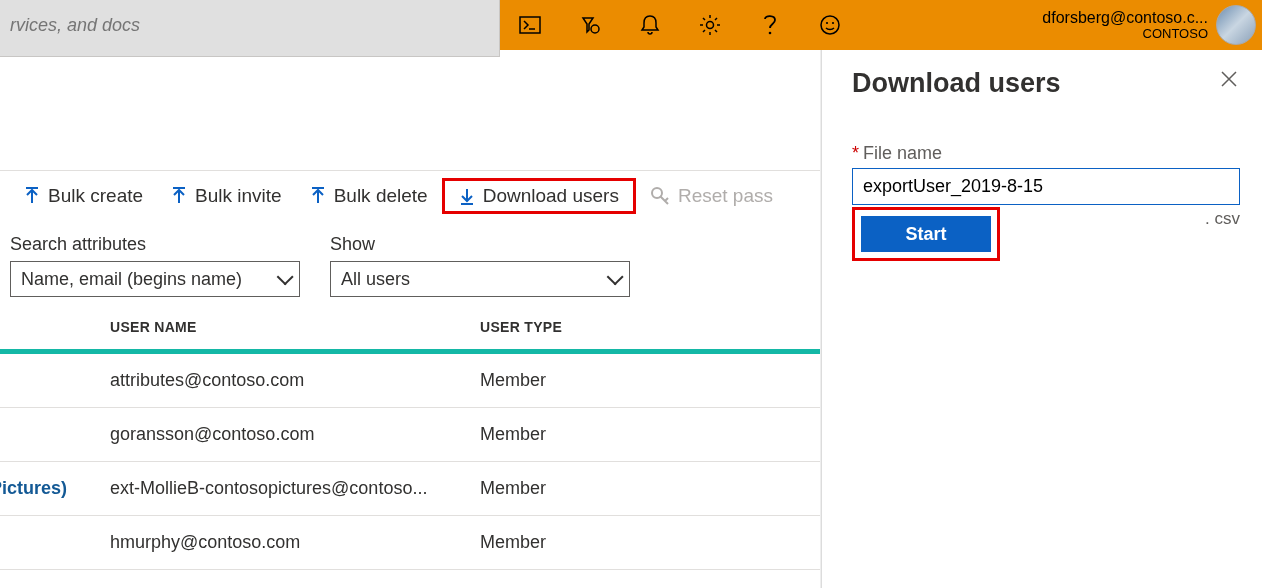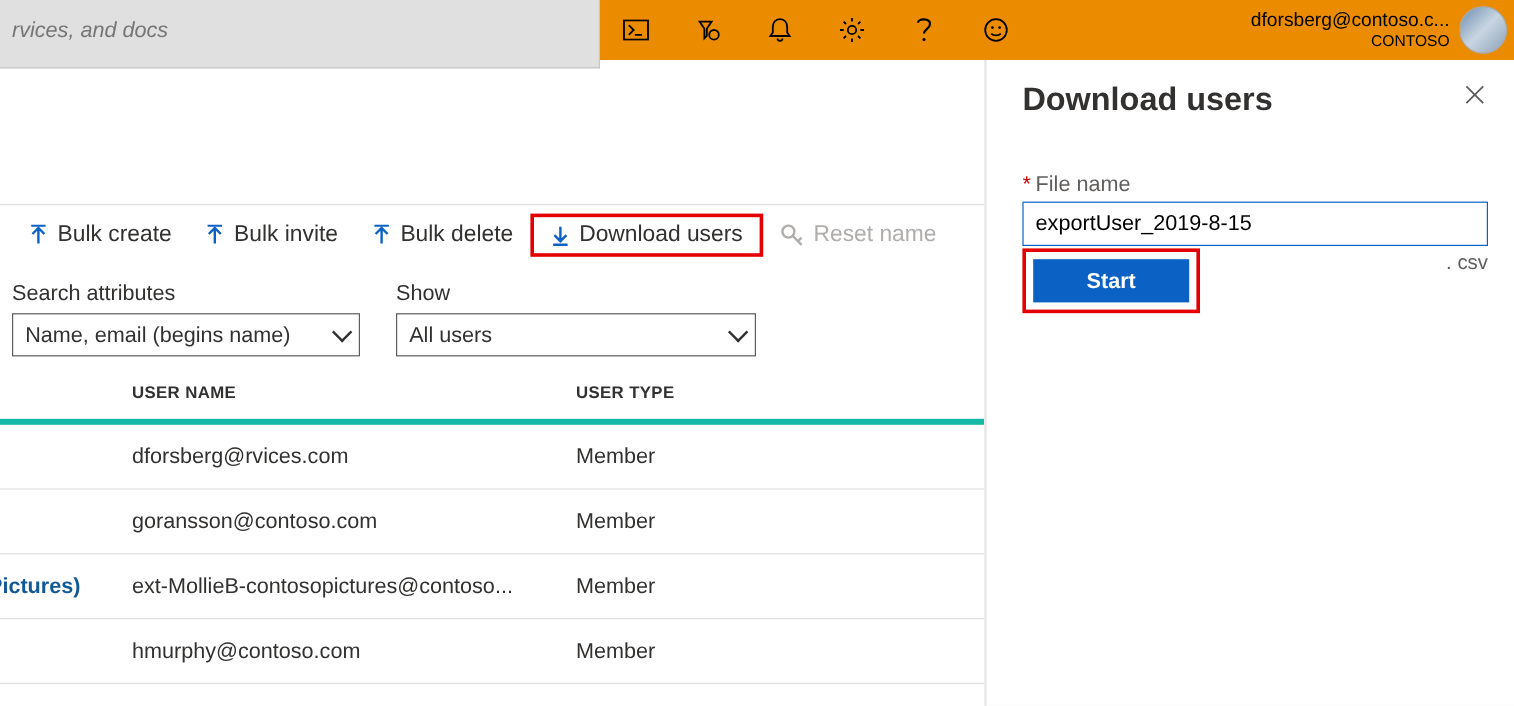--- a/index.html
+++ b/index.html
@@ -349,21 +349,21 @@
           <path d="M8 2 V14 M3 9 L8 14 L13 9" fill="none" stroke="#0b61c4" stroke-width="2"></path>
           <line x1="2" y1="17" x2="14" y2="17" stroke="#0b61c4" stroke-width="2"></line>
         </svg>
       <span>Download users</span>
     </div>
     <div class="btn disabled">
       <svg width="20" height="20" viewBox="0 0 20 20">
           <circle cx="7" cy="7" r="5" fill="none" stroke="#b0adab" stroke-width="2"></circle>
           <path d="M10 10 L18 18 M15 15 L18 12" fill="none" stroke="#b0adab" stroke-width="2"></path>
         </svg>
-      <span>Reset name</span>
+      <span>Reset pass</span>
     </div>
   </div>
 
   <div class="filterrow">
     <div>
       <div class="filter-label">Search attributes</div>
       <div class="dropdown dropdown-sa">
         <span>Name, email (begins name)</span>
         <span class="chev"></span>
       </div>
@@ -383,21 +383,21 @@
       <div class="col-extra"></div>
       <div class="col-name">USER NAME</div>
       <div class="col-type">USER TYPE</div>
     </div>
     <div id="tbody">
         <div class="trow">
           <div class="col-check"></div>
           <div class="col-extra">
             <div class="link-extra"></div>
           </div>
-          <div class="col-name uname">dforsberg@rvices.com</div>
+          <div class="col-name uname">attributes@contoso.com</div>
           <div class="col-type">Member</div>
         </div>
         <div class="trow">
           <div class="col-check"></div>
           <div class="col-extra">
             <div class="link-extra"></div>
           </div>
           <div class="col-name uname">goransson@contoso.com</div>
           <div class="col-type">Member</div>
         </div>

